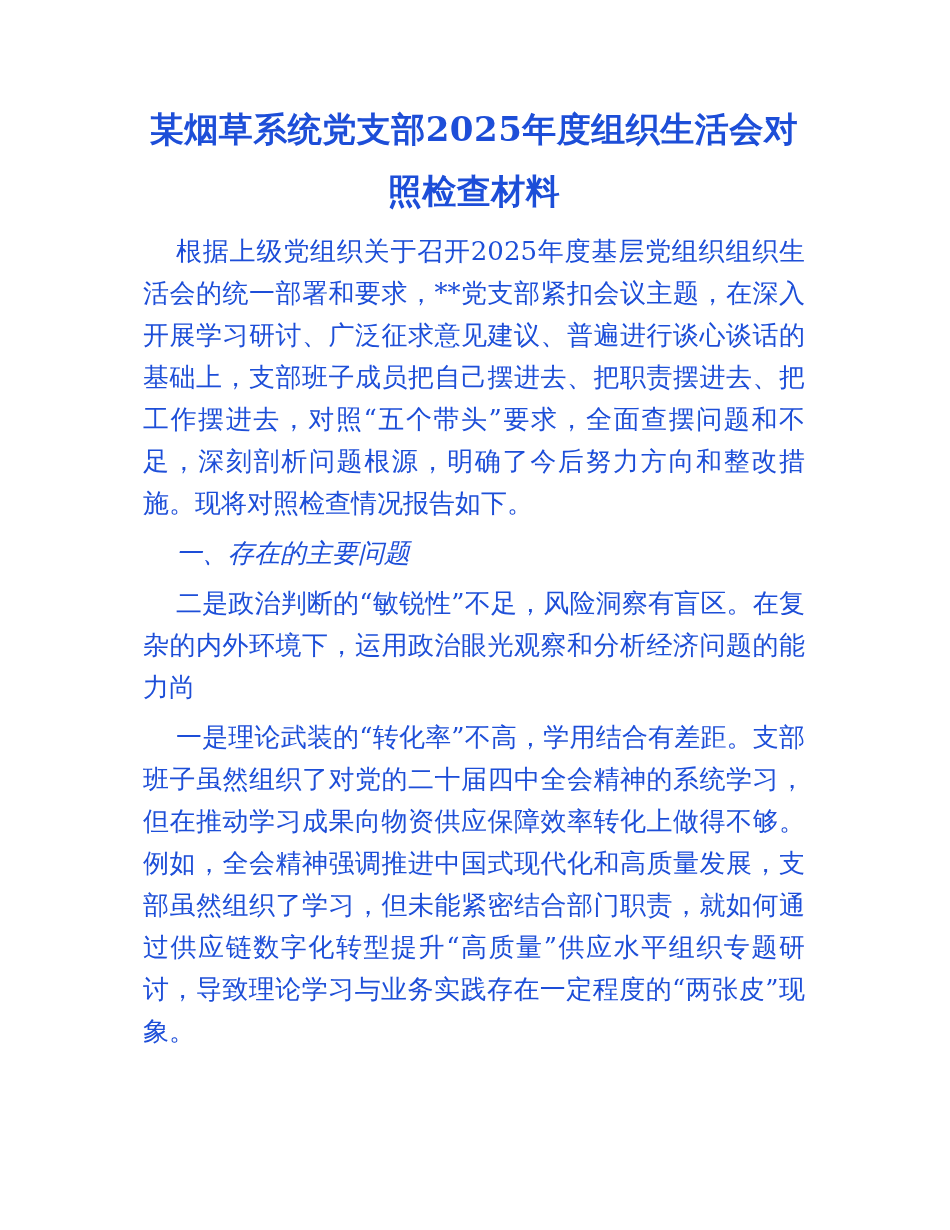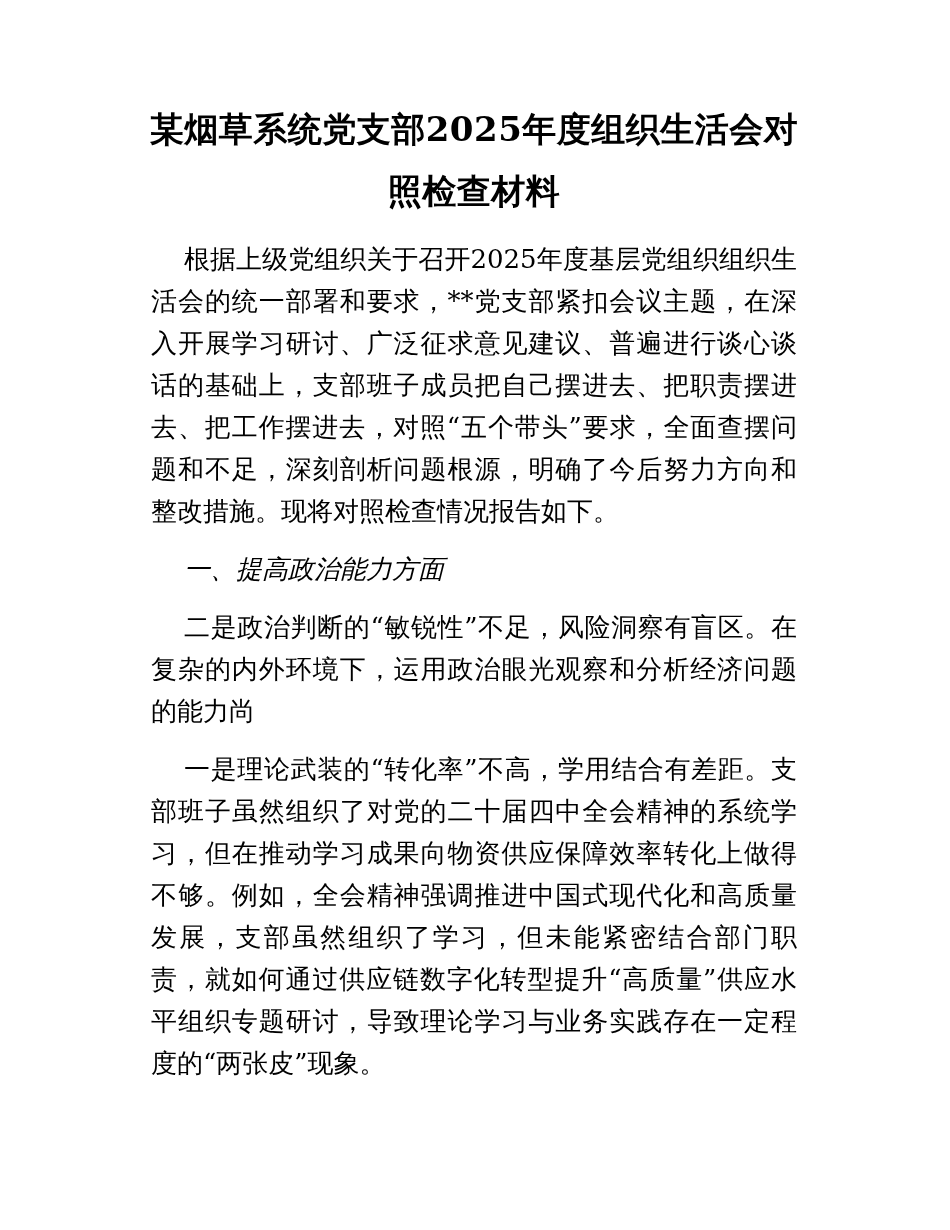--- a/index.html
+++ b/index.html
@@ -6,37 +6,37 @@
     margin: 0;
     padding: 0;
     background: #ffffff;
   }
   .page {
     position: relative;
     width: 950px;
     height: 1230px;
     margin: 0 auto;
     background: #ffffff;
-    color: #000000;
+    color: #1d4ed8;
     box-sizing: border-box;
     padding: 98px 137px 0 135px;
     overflow: hidden;
     font-family: "DejaVu Serif", "Liberation Serif", serif;
   }
   .doc-title {
     margin: 0;
     font-size: 34px;
     font-weight: 700;
     line-height: 62px;
     text-align: center;
     letter-spacing: 0.5px;
     font-family: "DejaVu Serif", "Liberation Serif", serif;
   }
   .doc-body p {
-    margin: 16px;
+    margin: 8px;
     font-size: 26px;
     line-height: 42px;
     text-align: justify;
     text-justify: inter-ideograph;
     text-indent: 33px;
     word-break: break-all;
     overflow-wrap: break-word;
   }
   
   .doc-body p.h1,
@@ -49,21 +49,21 @@
 </style>
 </head>
 <body>
 
 <div class="page">
   <h1 class="doc-title">某烟草系统党支部2025年度组织生活会对照检查材料</h1>
 
   <div class="doc-body">
     <p class="body">根据上级党组织关于召开2025年度基层党组织组织生活会的统一部署和要求，**党支部紧扣会议主题，在深入开展学习研讨、广泛征求意见建议、普遍进行谈心谈话的基础上，支部班子成员把自己摆进去、把职责摆进去、把工作摆进去，对照“五个带头”要求，全面查摆问题和不足，深刻剖析问题根源，明确了今后努力方向和整改措施。现将对照检查情况报告如下。</p>
 
-    <p class="h1">一、提高政治能力方面</p>
+    <p class="h1">一、存在的主要问题</p>
 
 
 
     <p class="body">二是政治判断的“敏锐性”不足，风险洞察有盲区。在复杂的内外环境下，运用政治眼光观察和分析经济问题的能力尚</p>
 
     <p class="body">一是理论武装的“转化率”不高，学用结合有差距。支部班子虽然组织了对党的二十届四中全会精神的系统学习，但在推动学习成果向物资供应保障效率转化上做得不够。例如，全会精神强调推进中国式现代化和高质量发展，支部虽然组织了学习，但未能紧密结合部门职责，就如何通过供应链数字化转型提升“高质量”供应水平组织专题研讨，导致理论学习与业务实践存在一定程度的“两张皮”现象。</p>
   </div>
 </div>
 
 </body></html>

